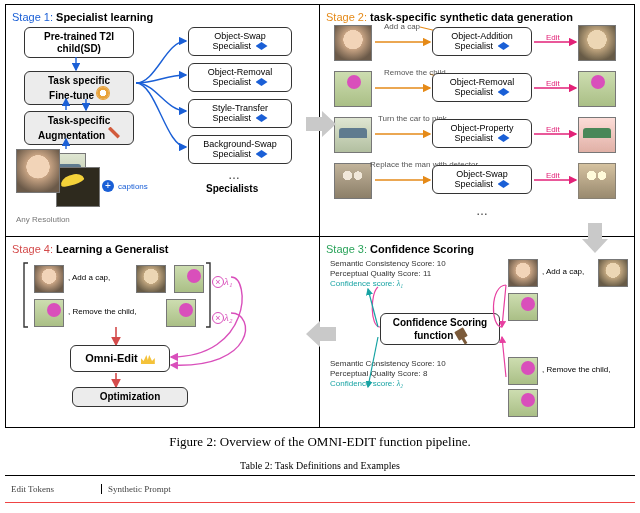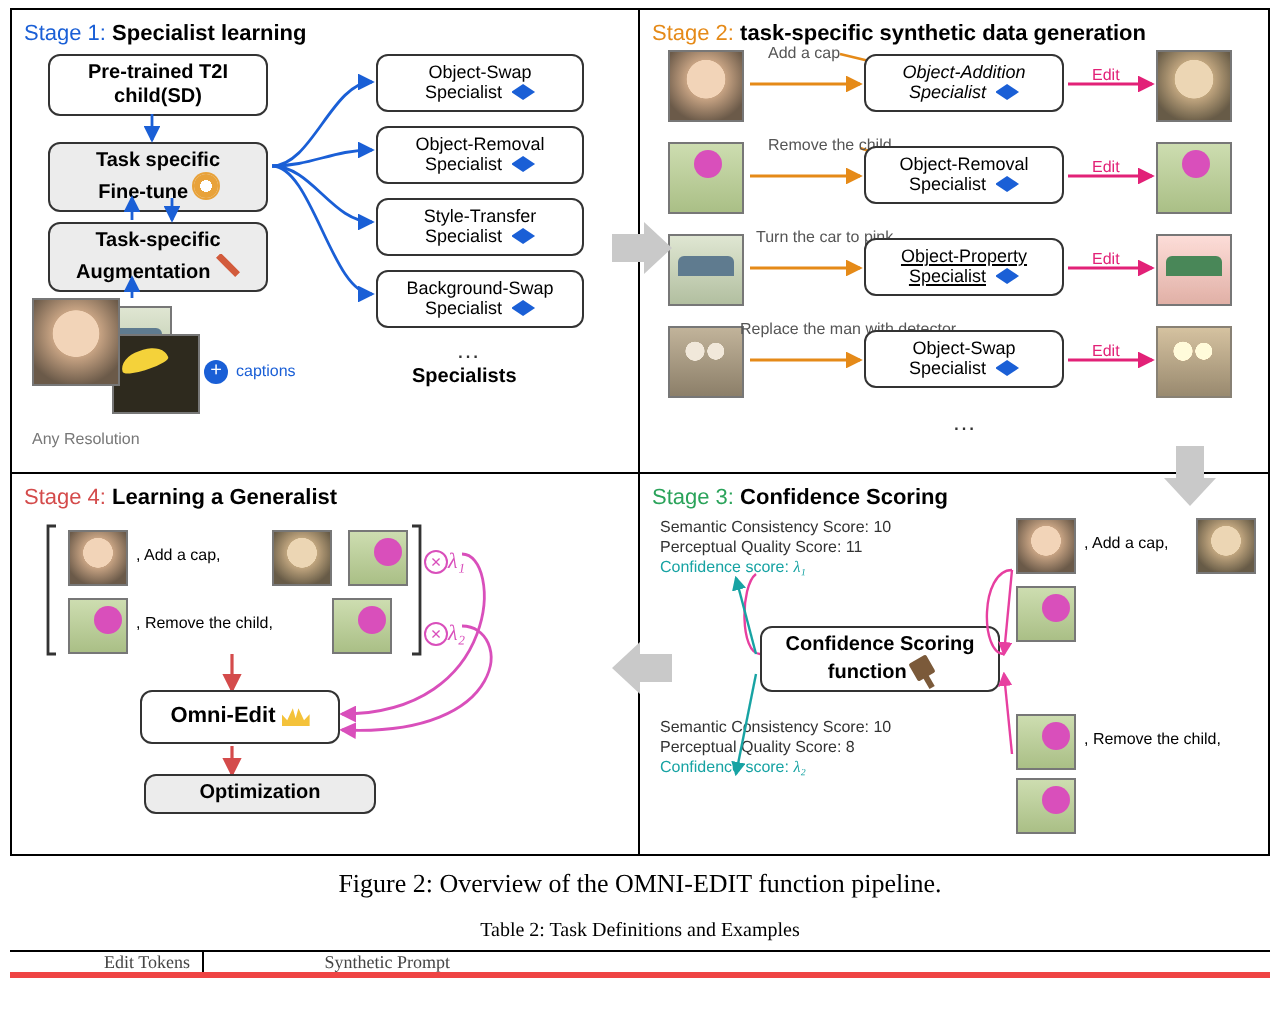--- a/index.html
+++ b/index.html
@@ -36,21 +36,21 @@
   .edit-label { font-size:8px; color:#e22177; font-family: Helvetica, Arial, sans-serif; position:absolute; }
   .mini-cap { font-size:8px; font-family: Helvetica, Arial, sans-serif; position:absolute; color:#555; }
 
   svg.arrows { position:absolute; top:0; left:0; overflow:visible; pointer-events:none; }
 
   .big-gray-arrow { position:absolute; color:#c9c9c9; }
   .big-gray-arrow svg { display:block; }
 
   .caption { text-align:center; font-size:13px; margin: 6px 0 10px; }
   .table-title { text-align:center; font-size:10px; margin: 0 0 4px; }
-  .thead-row { border-top:1px solid #000; border-bottom:3px solid #ef4444; height:14px; width:630px; margin:0 auto; display:flex; font-size:9px; align-items:center;text-align:right; }
+  .thead-row { border-top:1px solid #000; border-bottom:1px solid #ef4444; height:28px; width:630px; margin:0 auto; display:flex; font-size:9px; align-items:center; }
   .thead-row .th { padding:0 6px; color:#444; }
   .th.sep { border-left:1px solid #000; }
 
   .dots { position:absolute; font-size:12px; color:#333; font-family: Helvetica, Arial, sans-serif; text-align:center; line-height:1; }
 
   .crown { display:inline-block; width:14px; height:10px; background:#f4c23a; clip-path: polygon(0 100%,0 40%,20% 70%,40% 10%,50% 60%,60% 10%,80% 70%,100% 40%,100% 100%); vertical-align:middle; }
   .gavel { display:inline-block; width:10px; height:10px; background:#7b5a3a; transform:rotate(-30deg); border-radius:1px; position:relative; }
   .gavel::after { content:""; position:absolute; left:3px; top:8px; width:3px; height:8px; background:#7b5a3a; }
   .gear { display:inline-block; width:12px; height:12px; border-radius:50%; background: radial-gradient(circle,#fff 3px,#e8a23a 3px); box-shadow:0 0 0 1px #e8a23a; position:relative; }
   .wrench { display:inline-block; width:12px; height:12px; background:#d25b3c; clip-path: polygon(20% 0,60% 40%,100% 80%,80% 100%,40% 60%,0 20%); }
@@ -139,35 +139,35 @@
       <path d="M55 129 L110 129" stroke="#e58a18" stroke-width="1.4" marker-end="url(#ah-o)"></path>
       <path d="M116 115 L130 121" stroke="#e58a18" stroke-width="1.2" marker-end="url(#ah-o)"></path>
       <path d="M214 129 L256 129" stroke="#e22177" stroke-width="1.4" marker-end="url(#ah-p)"></path>
       <path d="M55 175 L110 175" stroke="#e58a18" stroke-width="1.4" marker-end="url(#ah-o)"></path>
       <path d="M130 161 L138 166" stroke="#e58a18" stroke-width="1.2" marker-end="url(#ah-o)"></path>
       <path d="M214 175 L256 175" stroke="#e22177" stroke-width="1.4" marker-end="url(#ah-p)"></path>
     </svg>
 
     <span class="img-thumb thumb-face" style="width:38px;height:36px; position:absolute; left:14px; top:20px;"></span>
     <span class="mini-cap" style="left:64px; top:17px;">Add a cap</span>
-    <div class="nbox" style="left:112px; top:22px; width:100px;"><span style="white-space:pre-line;font-style:italic;">Object-Addition
+    <div class="nbox" style="left:112px; top:22px; width:100px;"><span style="white-space:pre-line;">Object-Addition
 Specialist</span> <span class="grad-cap"></span></div>
     <span class="edit-label" style="left:226px; top:28px;">Edit</span>
     <span class="img-thumb thumb-face" style="width:38px;height:36px; position:absolute; left:258px; top:20px; filter:hue-rotate(10deg);"></span>
 
     <span class="img-thumb thumb-balloon" style="width:38px;height:36px; position:absolute; left:14px; top:66px;"></span>
     <span class="mini-cap" style="left:64px; top:63px;">Remove the child</span>
     <div class="nbox" style="left:112px; top:68px; width:100px;"><span style="white-space:pre-line;">Object-Removal
 Specialist</span> <span class="grad-cap"></span></div>
     <span class="edit-label" style="left:226px; top:74px;">Edit</span>
     <span class="img-thumb thumb-balloon" style="width:38px;height:36px; position:absolute; left:258px; top:66px;"></span>
 
     <span class="img-thumb thumb-car" style="width:38px;height:36px; position:absolute; left:14px; top:112px;"></span>
     <span class="mini-cap" style="left:58px; top:109px;">Turn the car to pink</span>
-    <div class="nbox" style="left:112px; top:114px; width:100px;"><span style="white-space:pre-line;text-decoration:underline;">Object-Property
+    <div class="nbox" style="left:112px; top:114px; width:100px;"><span style="white-space:pre-line;">Object-Property
 Specialist</span> <span class="grad-cap"></span></div>
     <span class="edit-label" style="left:226px; top:120px;">Edit</span>
     <span class="img-thumb thumb-car" style="width:38px;height:36px; position:absolute; left:258px; top:112px; filter:hue-rotate(280deg) saturate(1.6);"></span>
 
     <span class="img-thumb thumb-people" style="width:38px;height:36px; position:absolute; left:14px; top:158px;"></span>
     <span class="mini-cap" style="left:50px; top:155px;">Replace the man with detector</span>
     <div class="nbox" style="left:112px; top:160px; width:100px;"><span style="white-space:pre-line;">Object-Swap
 Specialist</span> <span class="grad-cap"></span></div>
     <span class="edit-label" style="left:226px; top:166px;">Edit</span>
     <span class="img-thumb thumb-people" style="width:38px;height:36px; position:absolute; left:258px; top:158px; filter:sepia(0.4);"></span>

